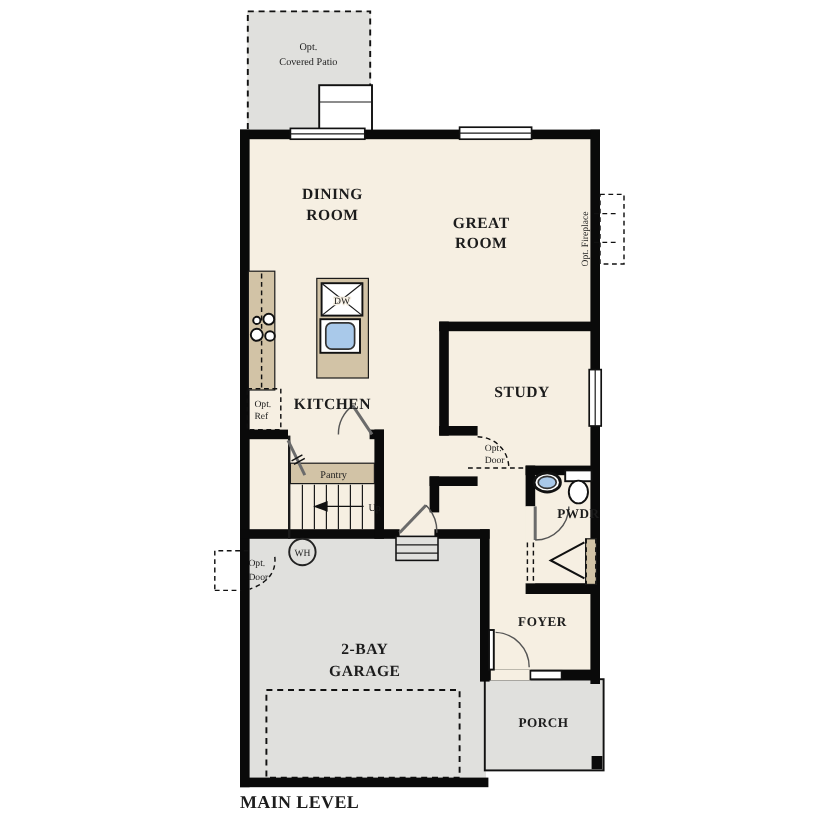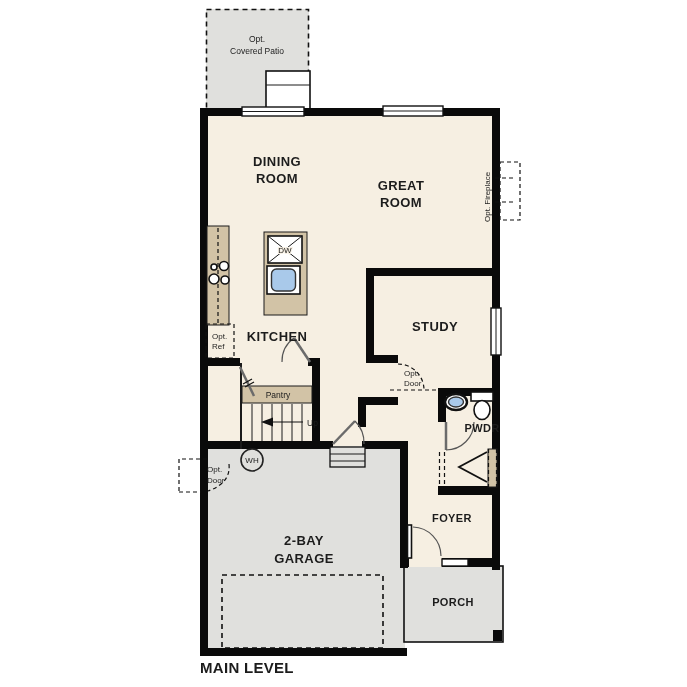--- a/index.html
+++ b/index.html
@@ -1,17 +1,17 @@
 <!DOCTYPE html>
 <html><head>
 <meta charset="utf-8">
 <style>
   html,body{margin:0;padding:0;background:#ffffff;}
   .canvas{position:relative;width:687px;height:687px;background:#ffffff;overflow:hidden;
-          font-family:Liberation Sans, sans-serif;}
+          font-family:Liberation Serif, serif;}
   svg{position:absolute;left:0;top:0;}
   .floor-cream{fill:#f6efe2;}
   .floor-gray{fill:#e0e0dd;}
   .tan{fill:#d2c3a6;stroke:#1a1a1a;stroke-width:1;}
   .wall{fill:#0a0a0a;}
   .thinline{stroke:#1a1a1a;stroke-width:1;fill:none;}
   .door{stroke:#6b6b6b;stroke-width:2.5;fill:none;}
   .arc{stroke:#555;stroke-width:1.2;fill:none;}
   .dashed{stroke:#111;stroke-width:1.6;fill:none;stroke-dasharray:5 4;}
   .dashedthin{stroke:#111;stroke-width:1.2;fill:none;stroke-dasharray:4 3;}

